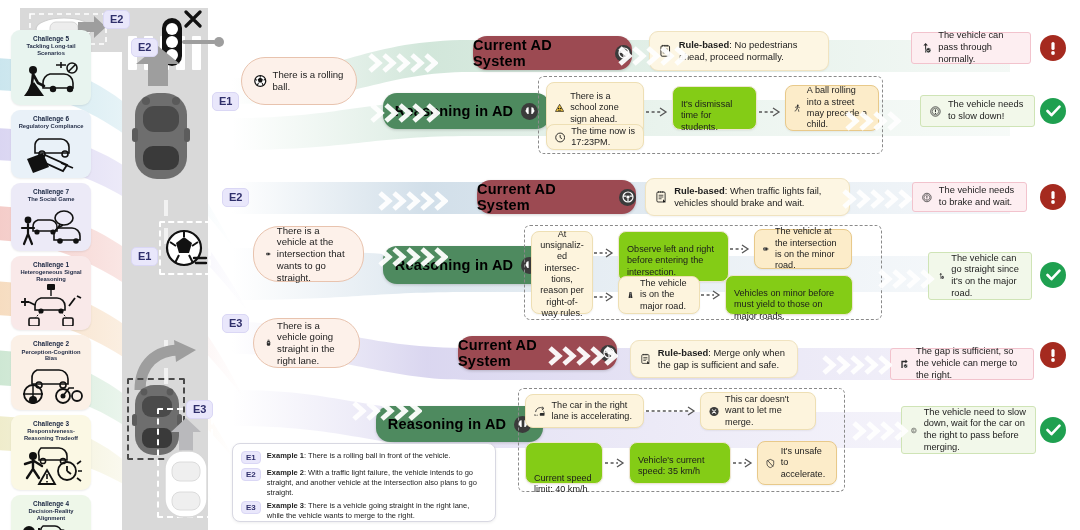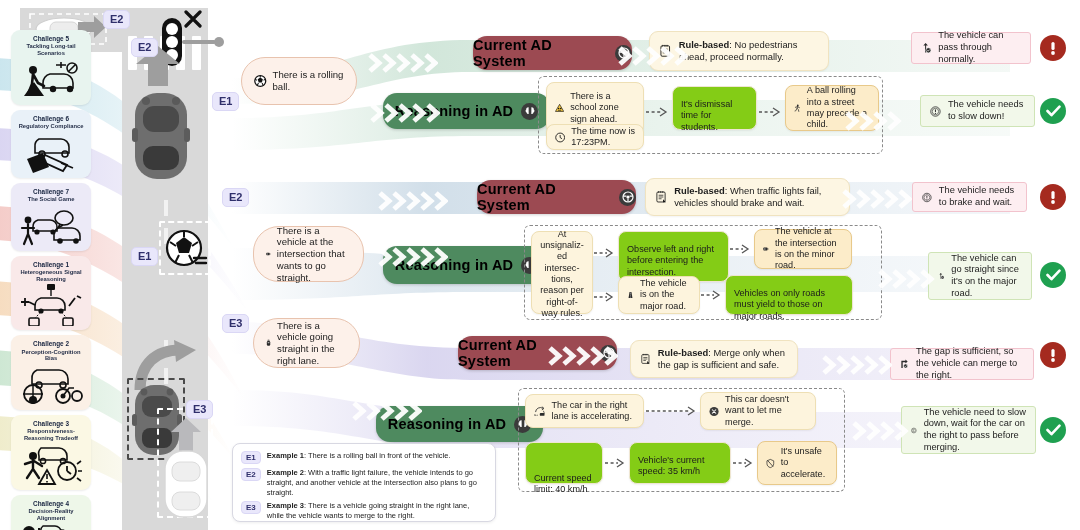--- a/index.html
+++ b/index.html
@@ -745,21 +745,21 @@
     <svg class="arr" style="left:473px;top:288px;" width="22" height="14">
       <path d="M0 7 h13" stroke="#555" stroke-width="1.3" stroke-dasharray="3 2.6" fill="none"></path>
       <path d="M12 3 l6 4 -6 4" stroke="#555" stroke-width="1.3" fill="none"></path>
     </svg>
 
     <div class="step white" style="left:497px;top:275px;width:128px;height:40px;">
       <svg width="20" height="20" viewBox="0 0 20 20">
         <circle cx="10" cy="10" r="9" fill="#3d3d3d"></circle>
         <path d="M5.6 10.2 l3 3.2 6-6.6" stroke="#fff" stroke-width="2" fill="none" stroke-linecap="round" stroke-linejoin="round"></path>
       </svg>
-      <span>Vehicles on only roads must yield to those on major roads.</span>
+      <span>Vehicles on minor before must yield to those on major roads.</span>
     </div>
 
     <div class="out good" style="left:700px;top:252px;width:104px;height:48px;">
       <svg width="20" height="20" viewBox="0 0 20 20">
         <path d="M8 19 V5 H4.5 L9 0.5 L13.5 5 H10 V19 Z" fill="#2b2b2b"></path>
         <circle cx="14.5" cy="14.5" r="5" fill="#2b2b2b" stroke="#fff" stroke-width="1.2"></circle>
         <path d="M12.2 14.5 l1.7 1.7 3-3.2" stroke="#fff" stroke-width="1.4" fill="none"></path>
       </svg>
       <span>The vehicle can go straight since it's on the major road.</span>
     </div>

